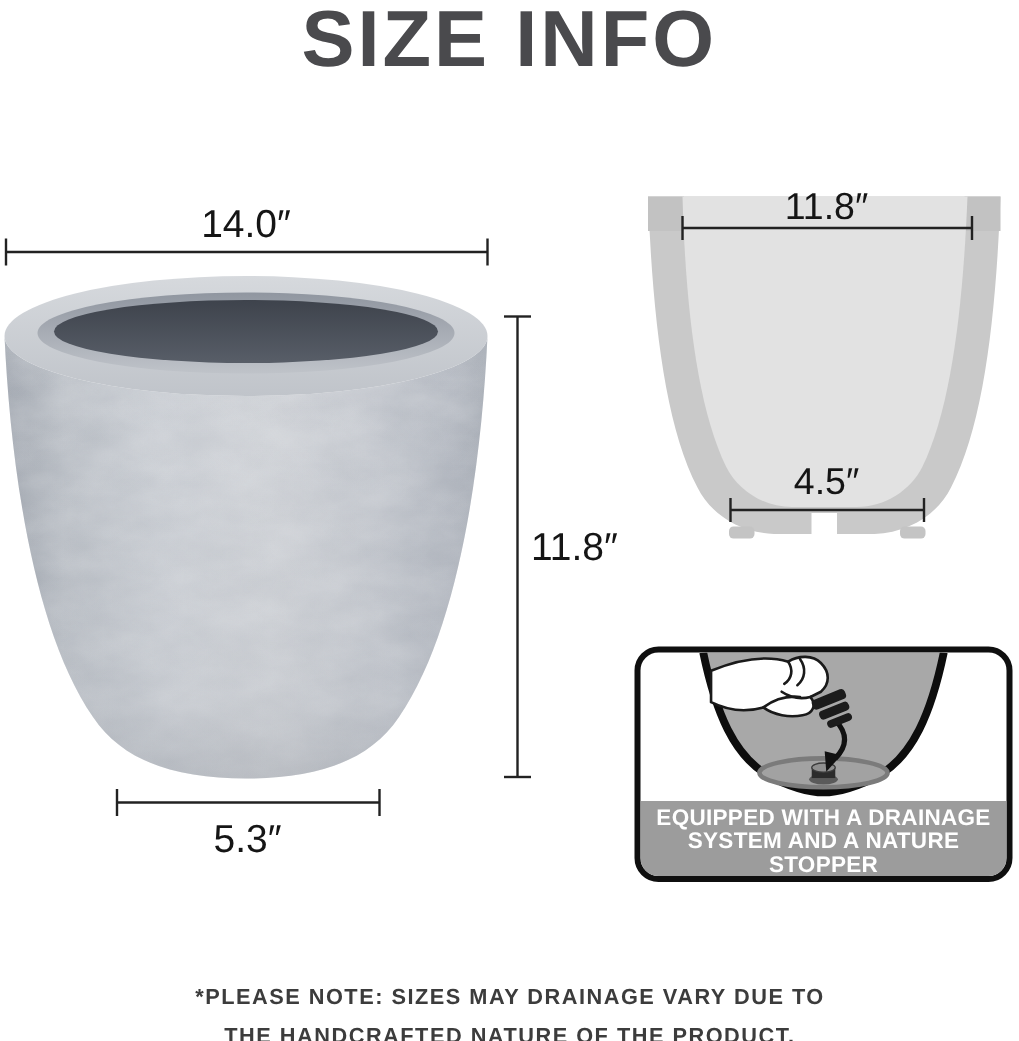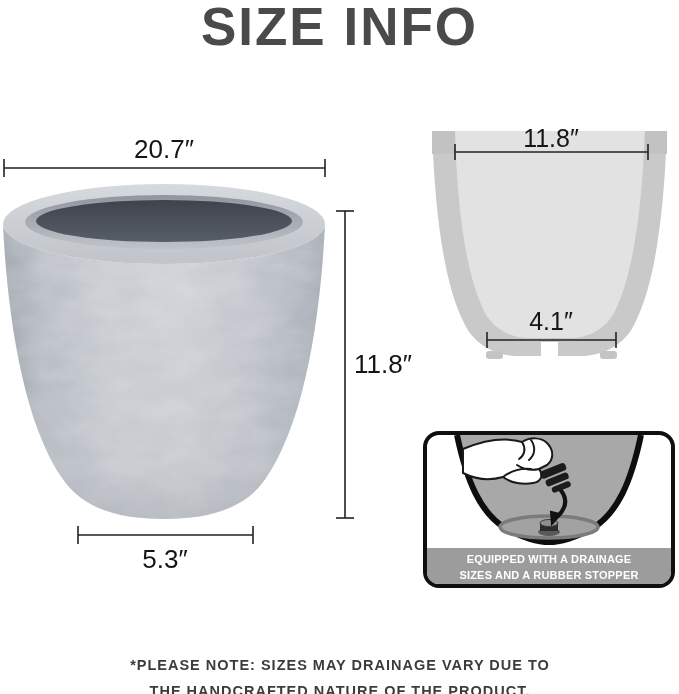--- a/index.html
+++ b/index.html
@@ -7,21 +7,21 @@
        font-family:"Liberation Sans","DejaVu Sans",sans-serif;}
   .abs{position:absolute;}
   .title{left:0;top:-4px;width:679px;text-align:center;
          font-size:53px;font-weight:700;letter-spacing:2px;color:#4a4a4d;}
   .dim-label{color:#151515;font-size:26px;font-weight:400;text-align:center;}
   .dim-label-sm{color:#151515;font-size:25px;font-weight:400;text-align:center;}
   .drainage-box{left:423px;top:431px;width:244px;height:149px;
                 border:4px solid #0f0f0f;border-radius:16px;overflow:hidden;
                 background:#ffffff;display:flex;flex-direction:column;}
   .drainage-banner{flex:1;background:#9c9c9c;color:#ffffff;
-                   font-weight:700;font-size:11px;line-height:15.5px;
+                   font-weight:700;font-size:15px;line-height:15.5px;
                    text-align:center;padding-top:4px;letter-spacing:0.2px;}
   .note{left:110px;top:652px;width:460px;text-align:center;color:#3c3c3c;
         font-size:14.5px;font-weight:700;letter-spacing:1px;line-height:26px;}
   svg{display:block;}
 </style>
 </head>
 <body>
 
 <div class="abs title">SIZE INFO</div>
 
@@ -90,21 +90,21 @@
     <line x1="336" y1="211" x2="354" y2="211"></line>
     <line x1="336" y1="518" x2="354" y2="518"></line>
   </g>
   <g stroke="#222222" stroke-width="1.6">
     <line x1="78" y1="535" x2="253" y2="535"></line>
     <line x1="78" y1="526" x2="78" y2="544"></line>
     <line x1="253" y1="526" x2="253" y2="544"></line>
   </g>
 </svg>
 
-<div class="abs dim-label" style="left:64px;top:134px;width:200px;">20.7″</div>
+<div class="abs dim-label" style="left:64px;top:134px;width:200px;">14.0″</div>
 <div class="abs dim-label" style="left:354px;top:349px;width:90px;text-align:left;">11.8″</div>
 <div class="abs dim-label" style="left:65px;top:544px;width:200px;">5.3″</div>
 
 <svg class="abs" style="left:420px;top:118px;" width="260" height="252" viewBox="420 118 260 252">
 
   <path d="M 432 131 L 667 131 C 664 210, 656 283, 634 325 C 625 343, 606 355, 583 356
            L 516 356 C 493 355, 474 343, 465 325 C 443 283, 435 210, 432 131 Z" fill="#c9c9c9"></path>
 
   <rect x="432" y="131" width="24" height="23" fill="#c2c2c2"></rect>
   <rect x="643" y="131" width="24" height="23" fill="#c2c2c2"></rect>
@@ -122,21 +122,21 @@
     <line x1="648" y1="144" x2="648" y2="160"></line>
   </g>
   <g stroke="#222222" stroke-width="1.6">
     <line x1="487" y1="340" x2="616" y2="340"></line>
     <line x1="487" y1="332" x2="487" y2="348"></line>
     <line x1="616" y1="332" x2="616" y2="348"></line>
   </g>
 </svg>
 
 <div class="abs dim-label-sm" style="left:451px;top:124px;width:200px;">11.8″</div>
-<div class="abs dim-label-sm" style="left:451px;top:307px;width:200px;">4.1″</div>
+<div class="abs dim-label-sm" style="left:451px;top:307px;width:200px;">4.5″</div>
 
 <div class="abs drainage-box">
   <svg width="244" height="113" viewBox="0 0 244 113">
 
     <path d="M 30 0 C 40 48, 54 78, 78 93 C 95 103, 112 107, 122 107
              C 132 107, 149 103, 166 93 C 190 78, 204 48, 214 0 Z" fill="#a8a8a8"></path>
     <path d="M 30 0 C 40 48, 54 78, 78 93 C 95 103, 112 107, 122 107
              C 132 107, 149 103, 166 93 C 190 78, 204 48, 214 0" fill="none" stroke="#0d0d0d" stroke-width="6"></path>
 
     <ellipse cx="122" cy="92" rx="49" ry="11" fill="#a2a2a2" stroke="#7b7b7b" stroke-width="3.5"></ellipse>
@@ -159,20 +159,20 @@
       <path d="M 76 42 C 84 36, 94 33, 104 34" fill="none"></path>
     </g>
     <g transform="rotate(-22 130 44)">
       <rect x="116" y="31" width="27" height="8" rx="3" fill="#1c1c1c"></rect>
       <rect x="118" y="41" width="24" height="7" rx="3" fill="#1c1c1c"></rect>
       <rect x="121" y="50" width="20" height="6" rx="3" fill="#1c1c1c"></rect>
     </g>
   </svg>
   <div class="drainage-banner">
     <div>EQUIPPED WITH A DRAINAGE</div>
-    <div>SIZES AND A RUBBER STOPPER</div>
+    <div>SYSTEM AND A NATURE STOPPER</div>
   </div>
 </div>
 
 <div class="abs note">
   <div>*PLEASE NOTE: SIZES MAY DRAINAGE VARY DUE TO</div>
   <div>THE HANDCRAFTED NATURE OF THE PRODUCT.</div>
 </div>
 
 </body></html>

